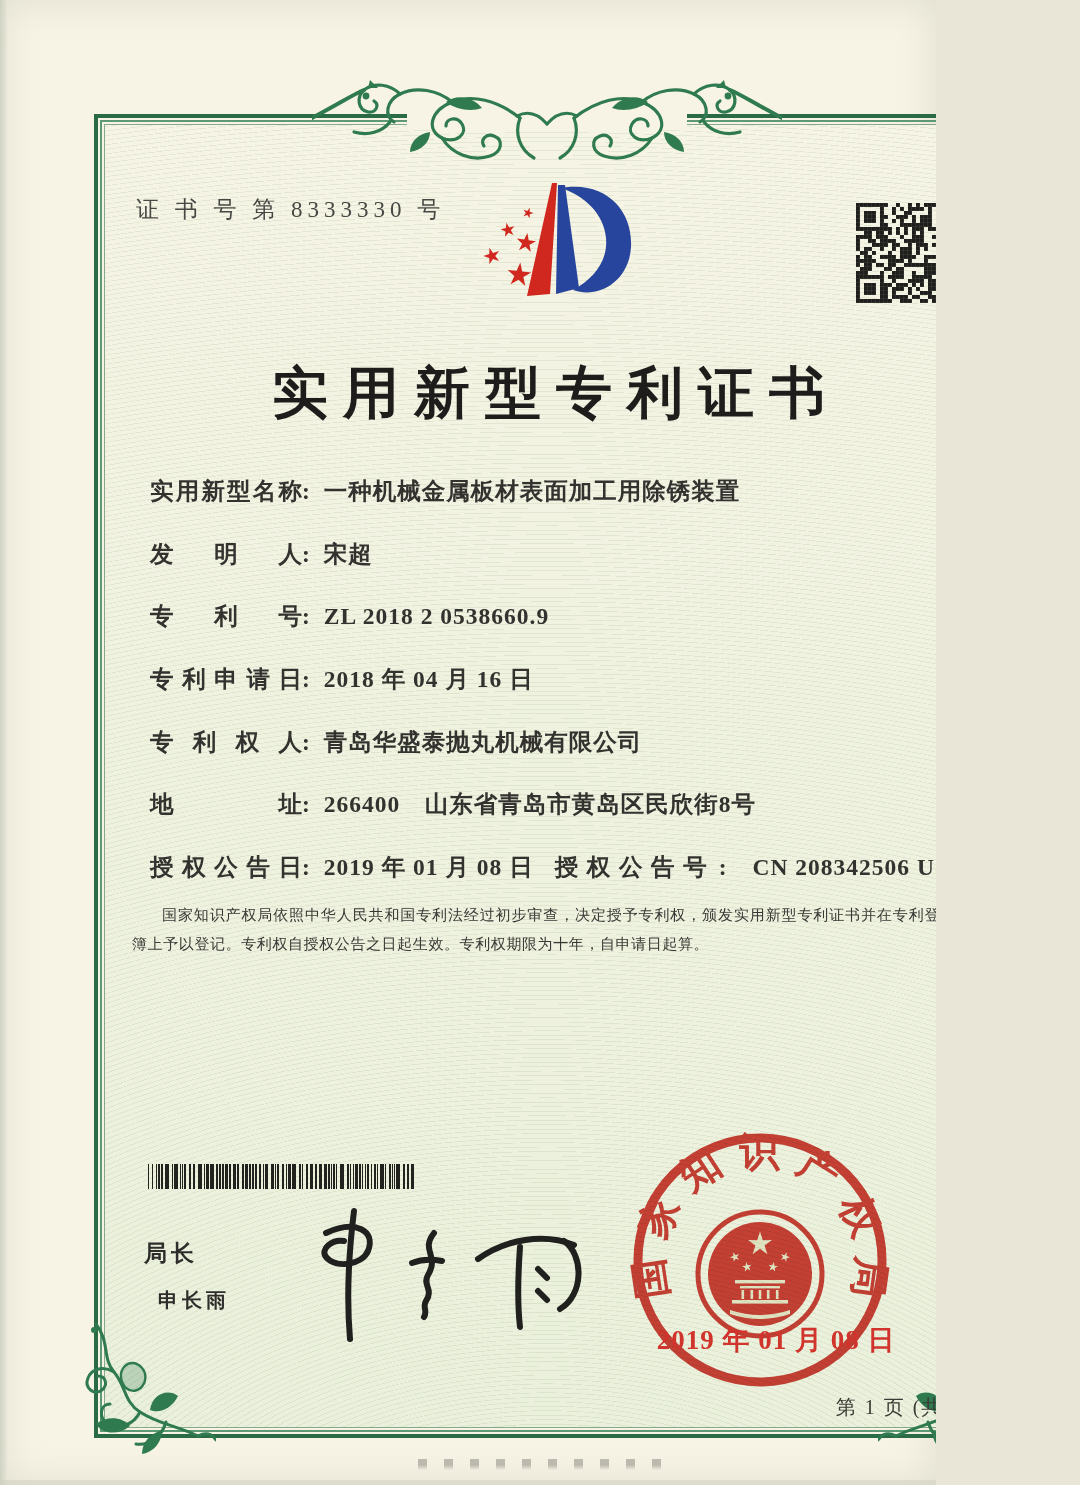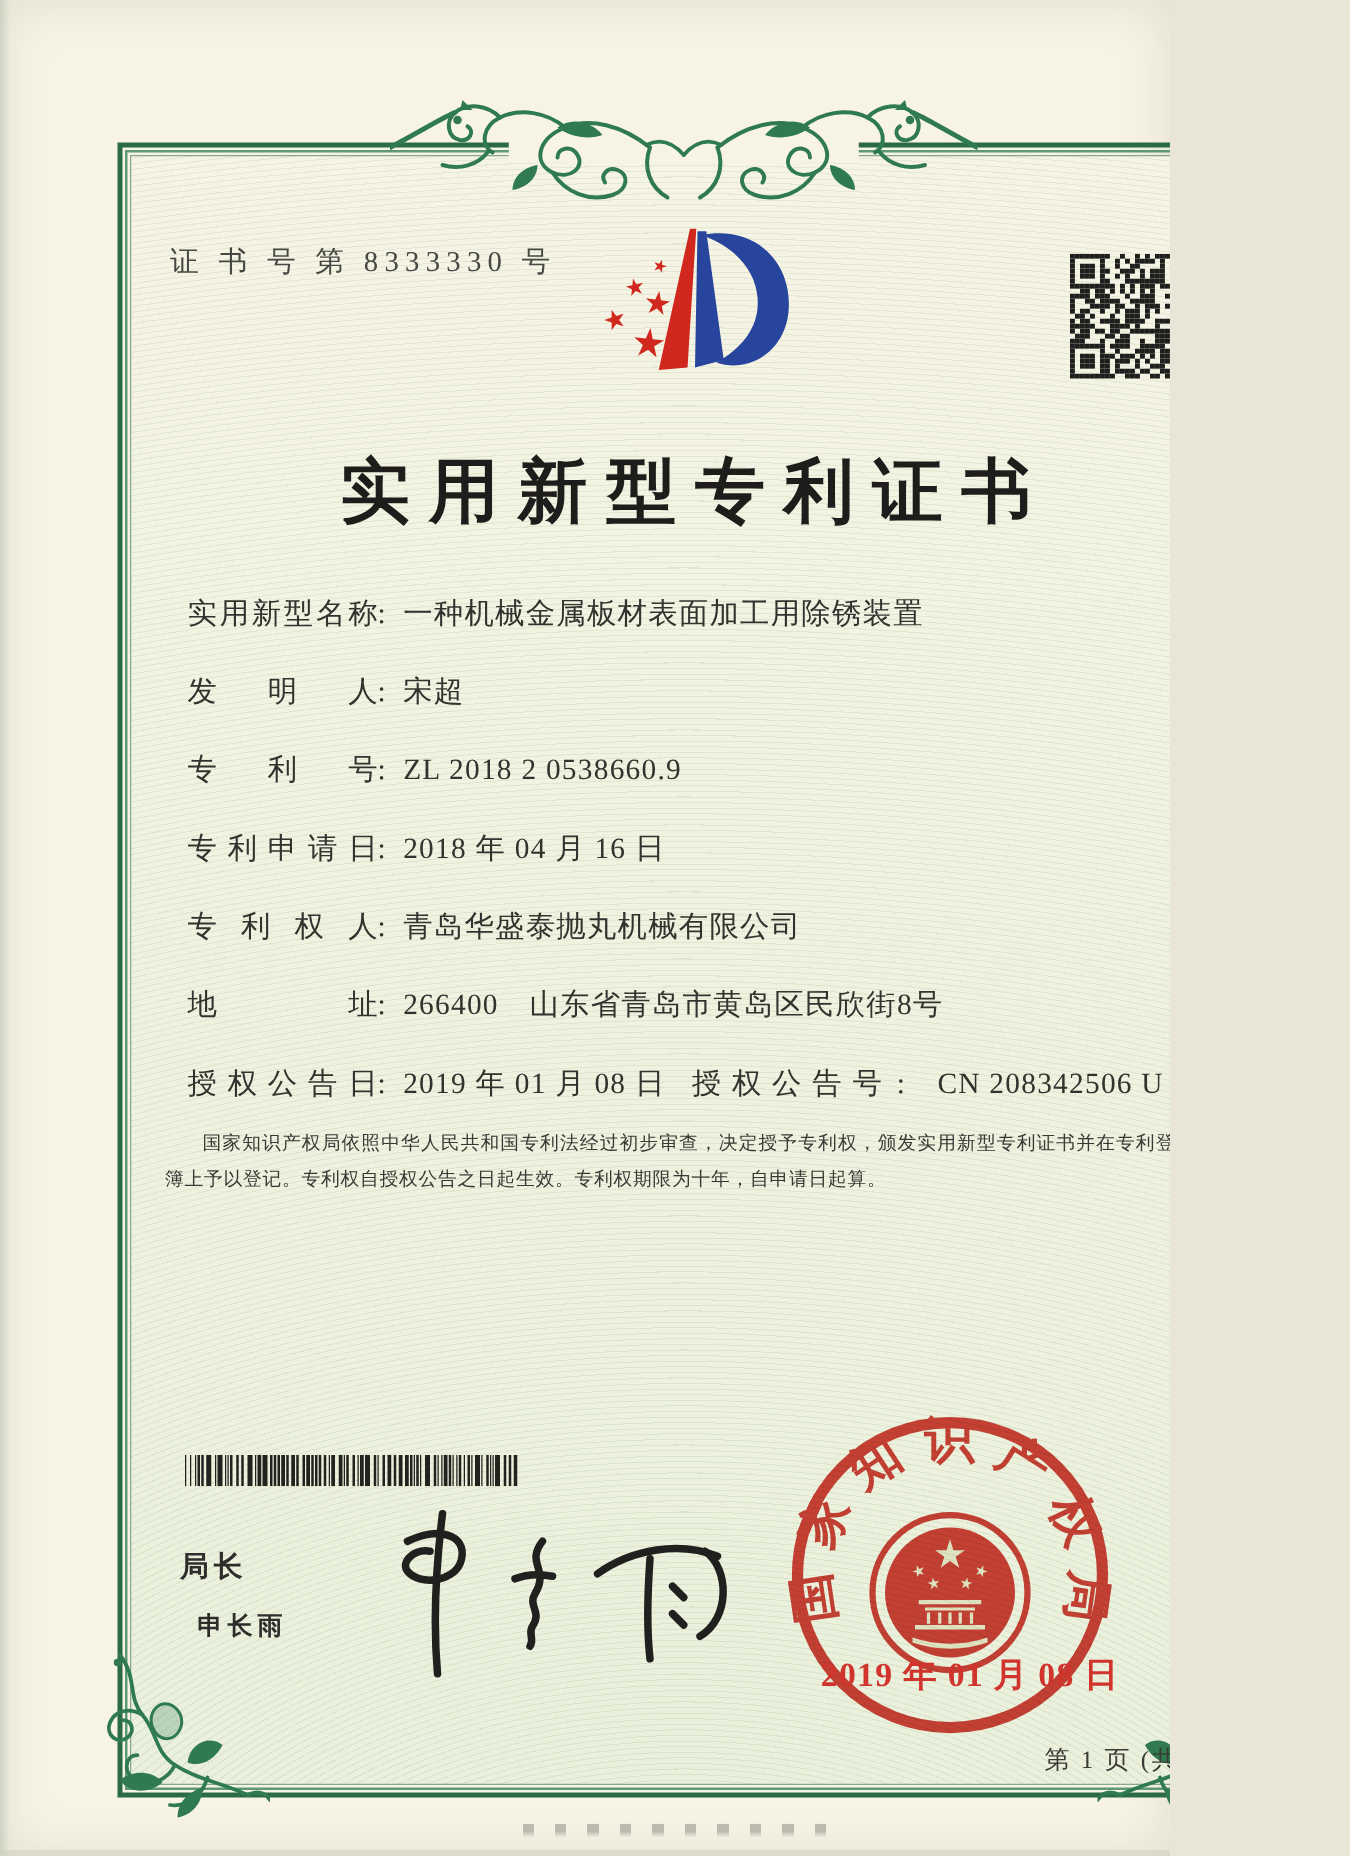--- a/index.html
+++ b/index.html
@@ -48,21 +48,21 @@
 
   
   .cert-no{position:absolute;left:136px;top:194px;font-size:23px;color:#474744;
     letter-spacing:5px;}
   .logo{position:absolute;left:455px;top:168px;}
   .qr{position:absolute;left:856px;top:203px;width:100px;height:100px;}
   .title{position:absolute;left:94px;top:356px;width:898px;text-align:center;
     font-size:56px;font-weight:700;color:#1e1d1b;letter-spacing:15px;margin-left:13px;}
 
   .fields{position:absolute;left:150px;top:479px;width:760px;font-size:23.5px;color:#33322f;}
-  .frow{margin-bottom:38px;line-height:1.05;display:flex;align-items:center;white-space:nowrap;}
+  .frow{margin-bottom:38px;line-height:1.05;display:flex;align-items:center;white-space:nowrap;font-weight:bold;}
   .flabel{display:inline-block;width:152px;text-align:justify;text-align-last:justify;
     flex:0 0 152px;}
   .colon{display:inline-block;margin-right:14px;}
   .fvalue{letter-spacing:1px;}
   .grant-pair{display:flex;white-space:nowrap;}
   .grant-pair.second{margin-left:21px;gap:12px;}
 
   .paras{position:absolute;left:132px;top:901px;width:824px;
     font-size:15px;line-height:1.93;color:#3a3835;text-align:justify;letter-spacing:.6px;}
   .paras p{margin:0;text-indent:2em;}

